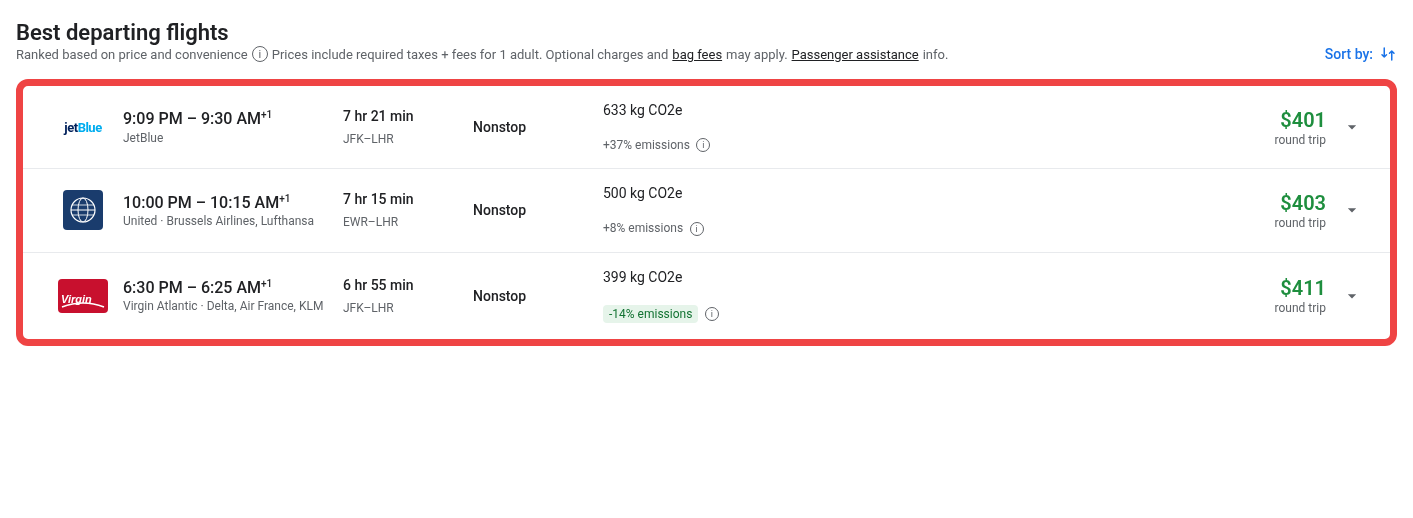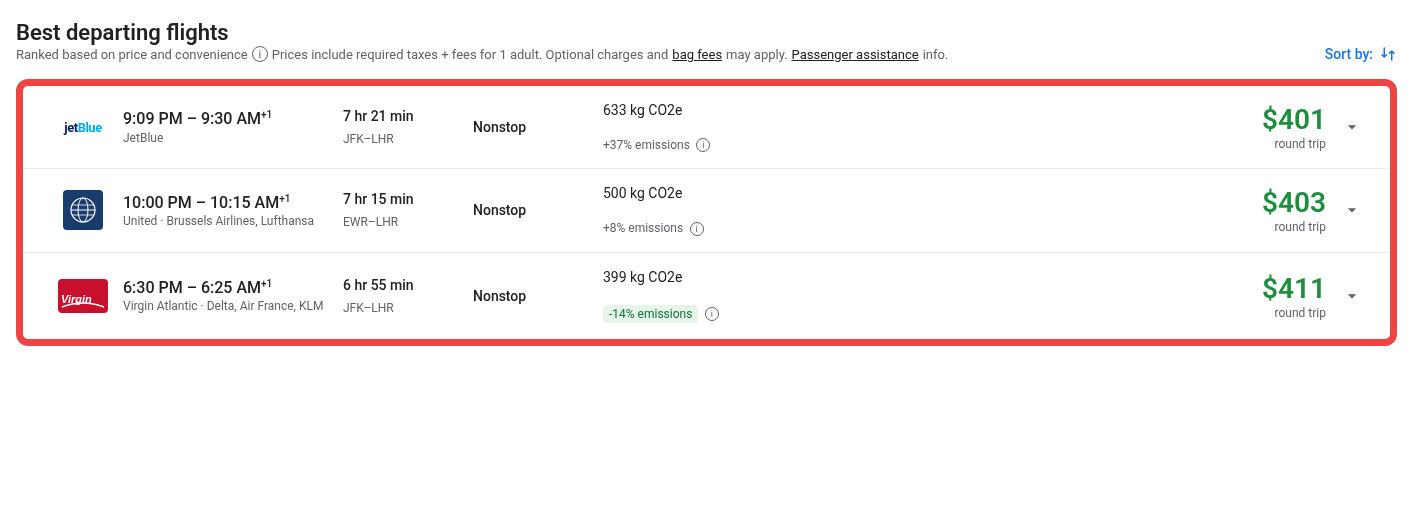--- a/index.html
+++ b/index.html
@@ -207,21 +207,21 @@
       vertical-align: middle;
     }
 
     .price-col {
       text-align: right;
       width: 120px;
       flex-shrink: 0;
     }
 
     .price-val {
-      font-size: 28px;
+      font-size: 20px;
       font-weight: 600;
       color: #1e8e3e;
     }
 
     .price-label {
       font-size: 12px;
       color: #5f6368;
       margin-top: 1px;
     }
 

